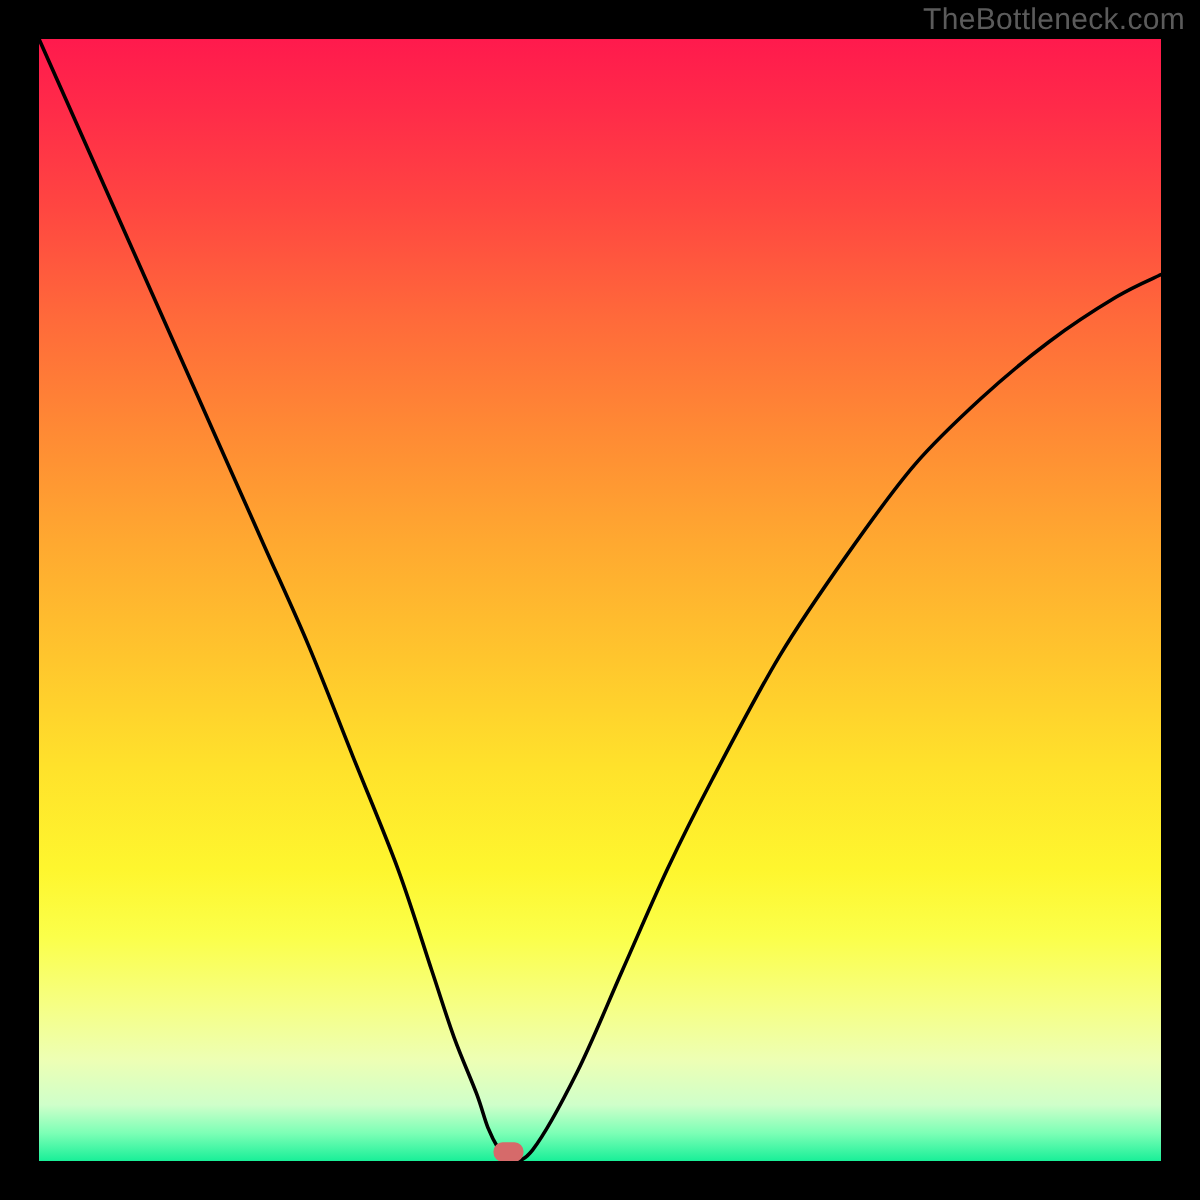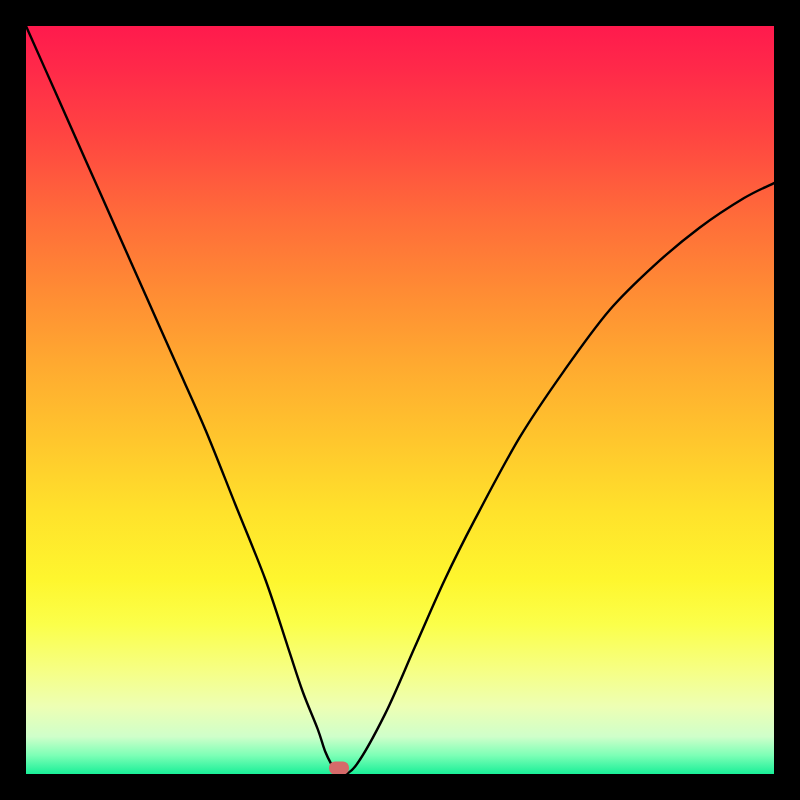--- a/index.html
+++ b/index.html
@@ -76,20 +76,21 @@
     font-weight: 500;
     letter-spacing: 0.2px;
     user-select: none;
   }
 </style>
 </head>
 <body>
 
 <div class="frame">
 
+  <div class="watermark">TheBottleneck.com</div>
 
   <div class="plot-area">
 
     <div class="gradient"></div>
 
     <svg class="curve" viewBox="0 0 748 748" preserveAspectRatio="none">
       <path id="curve-path" d="M 0.00 0.00 C 4.99 11.22, 19.95 44.88, 29.92 67.32 C 39.89 89.76, 49.87 112.20, 59.84 134.64 C 69.81 157.08, 79.79 179.52, 89.76 201.96 C 99.73 224.40, 109.71 246.84, 119.68 269.28 C 129.65 291.72, 139.63 314.16, 149.60 336.60 C 159.57 359.04, 169.55 380.23, 179.52 403.92 C 189.49 427.61, 199.47 453.79, 209.44 478.72 C 219.41 503.65, 230.63 529.83, 239.36 553.52 C 248.09 577.21, 255.57 602.14, 261.80 620.84 C 268.03 639.54, 271.77 652.01, 276.76 665.72 C 281.75 679.43, 287.98 693.15, 291.72 703.12 C 295.46 713.09, 296.71 719.33, 299.20 725.56 C 301.69 731.79, 304.44 736.78, 306.68 740.52 C 308.92 744.26, 308.92 748.00, 312.66 748.00 C 316.40 748.00, 321.39 750.49, 329.12 740.52 C 336.85 730.55, 349.07 708.11, 359.04 688.16 C 369.01 668.21, 378.99 643.28, 388.96 620.84 C 398.93 598.40, 408.91 574.71, 418.88 553.52 C 428.85 532.33, 436.33 517.37, 448.80 493.68 C 461.27 469.99, 478.72 436.33, 493.68 411.40 C 508.64 386.47, 523.60 365.27, 538.56 344.08 C 553.52 322.89, 568.48 301.69, 583.44 284.24 C 598.40 266.79, 613.36 253.07, 628.32 239.36 C 643.28 225.65, 658.24 213.18, 673.20 201.96 C 688.16 190.74, 705.61 179.52, 718.08 172.04 C 730.55 164.56, 743.01 159.57, 748.00 157.08" fill="none" stroke="#000" stroke-width="2.4" stroke-linecap="round" stroke-linejoin="round"></path>
     </svg>
 
     <div class="marker" id="minimum-marker" style="left: 312.664px; top: 742.016px;"></div>

